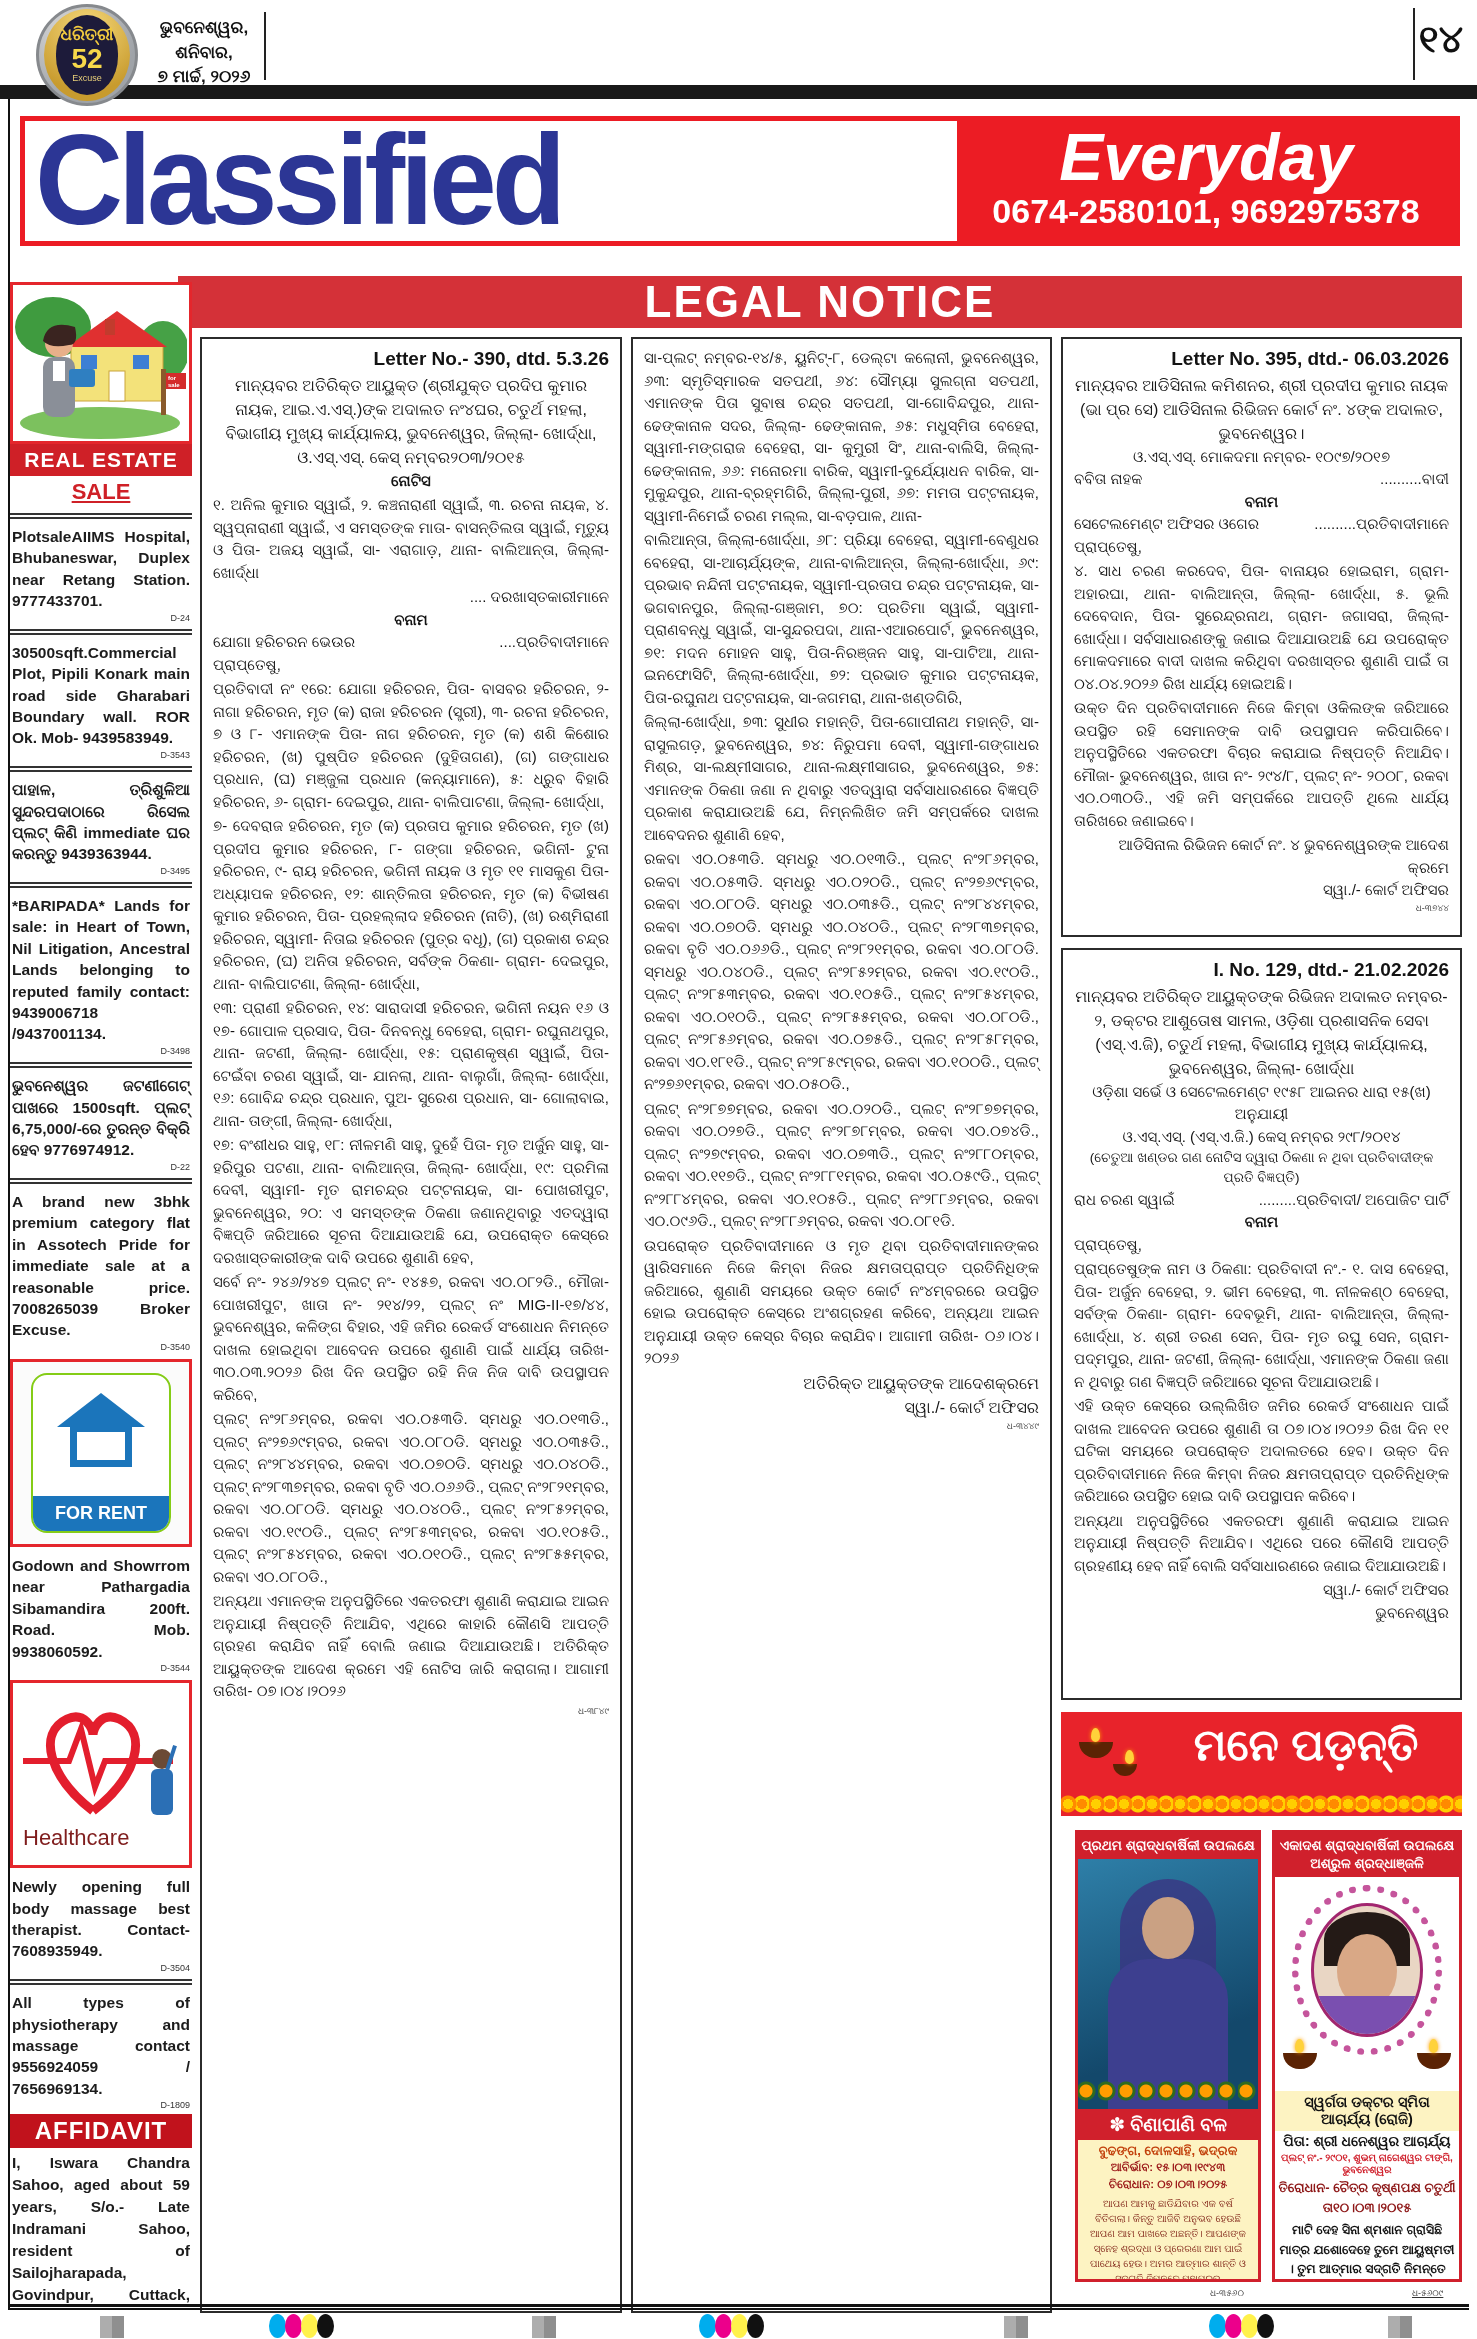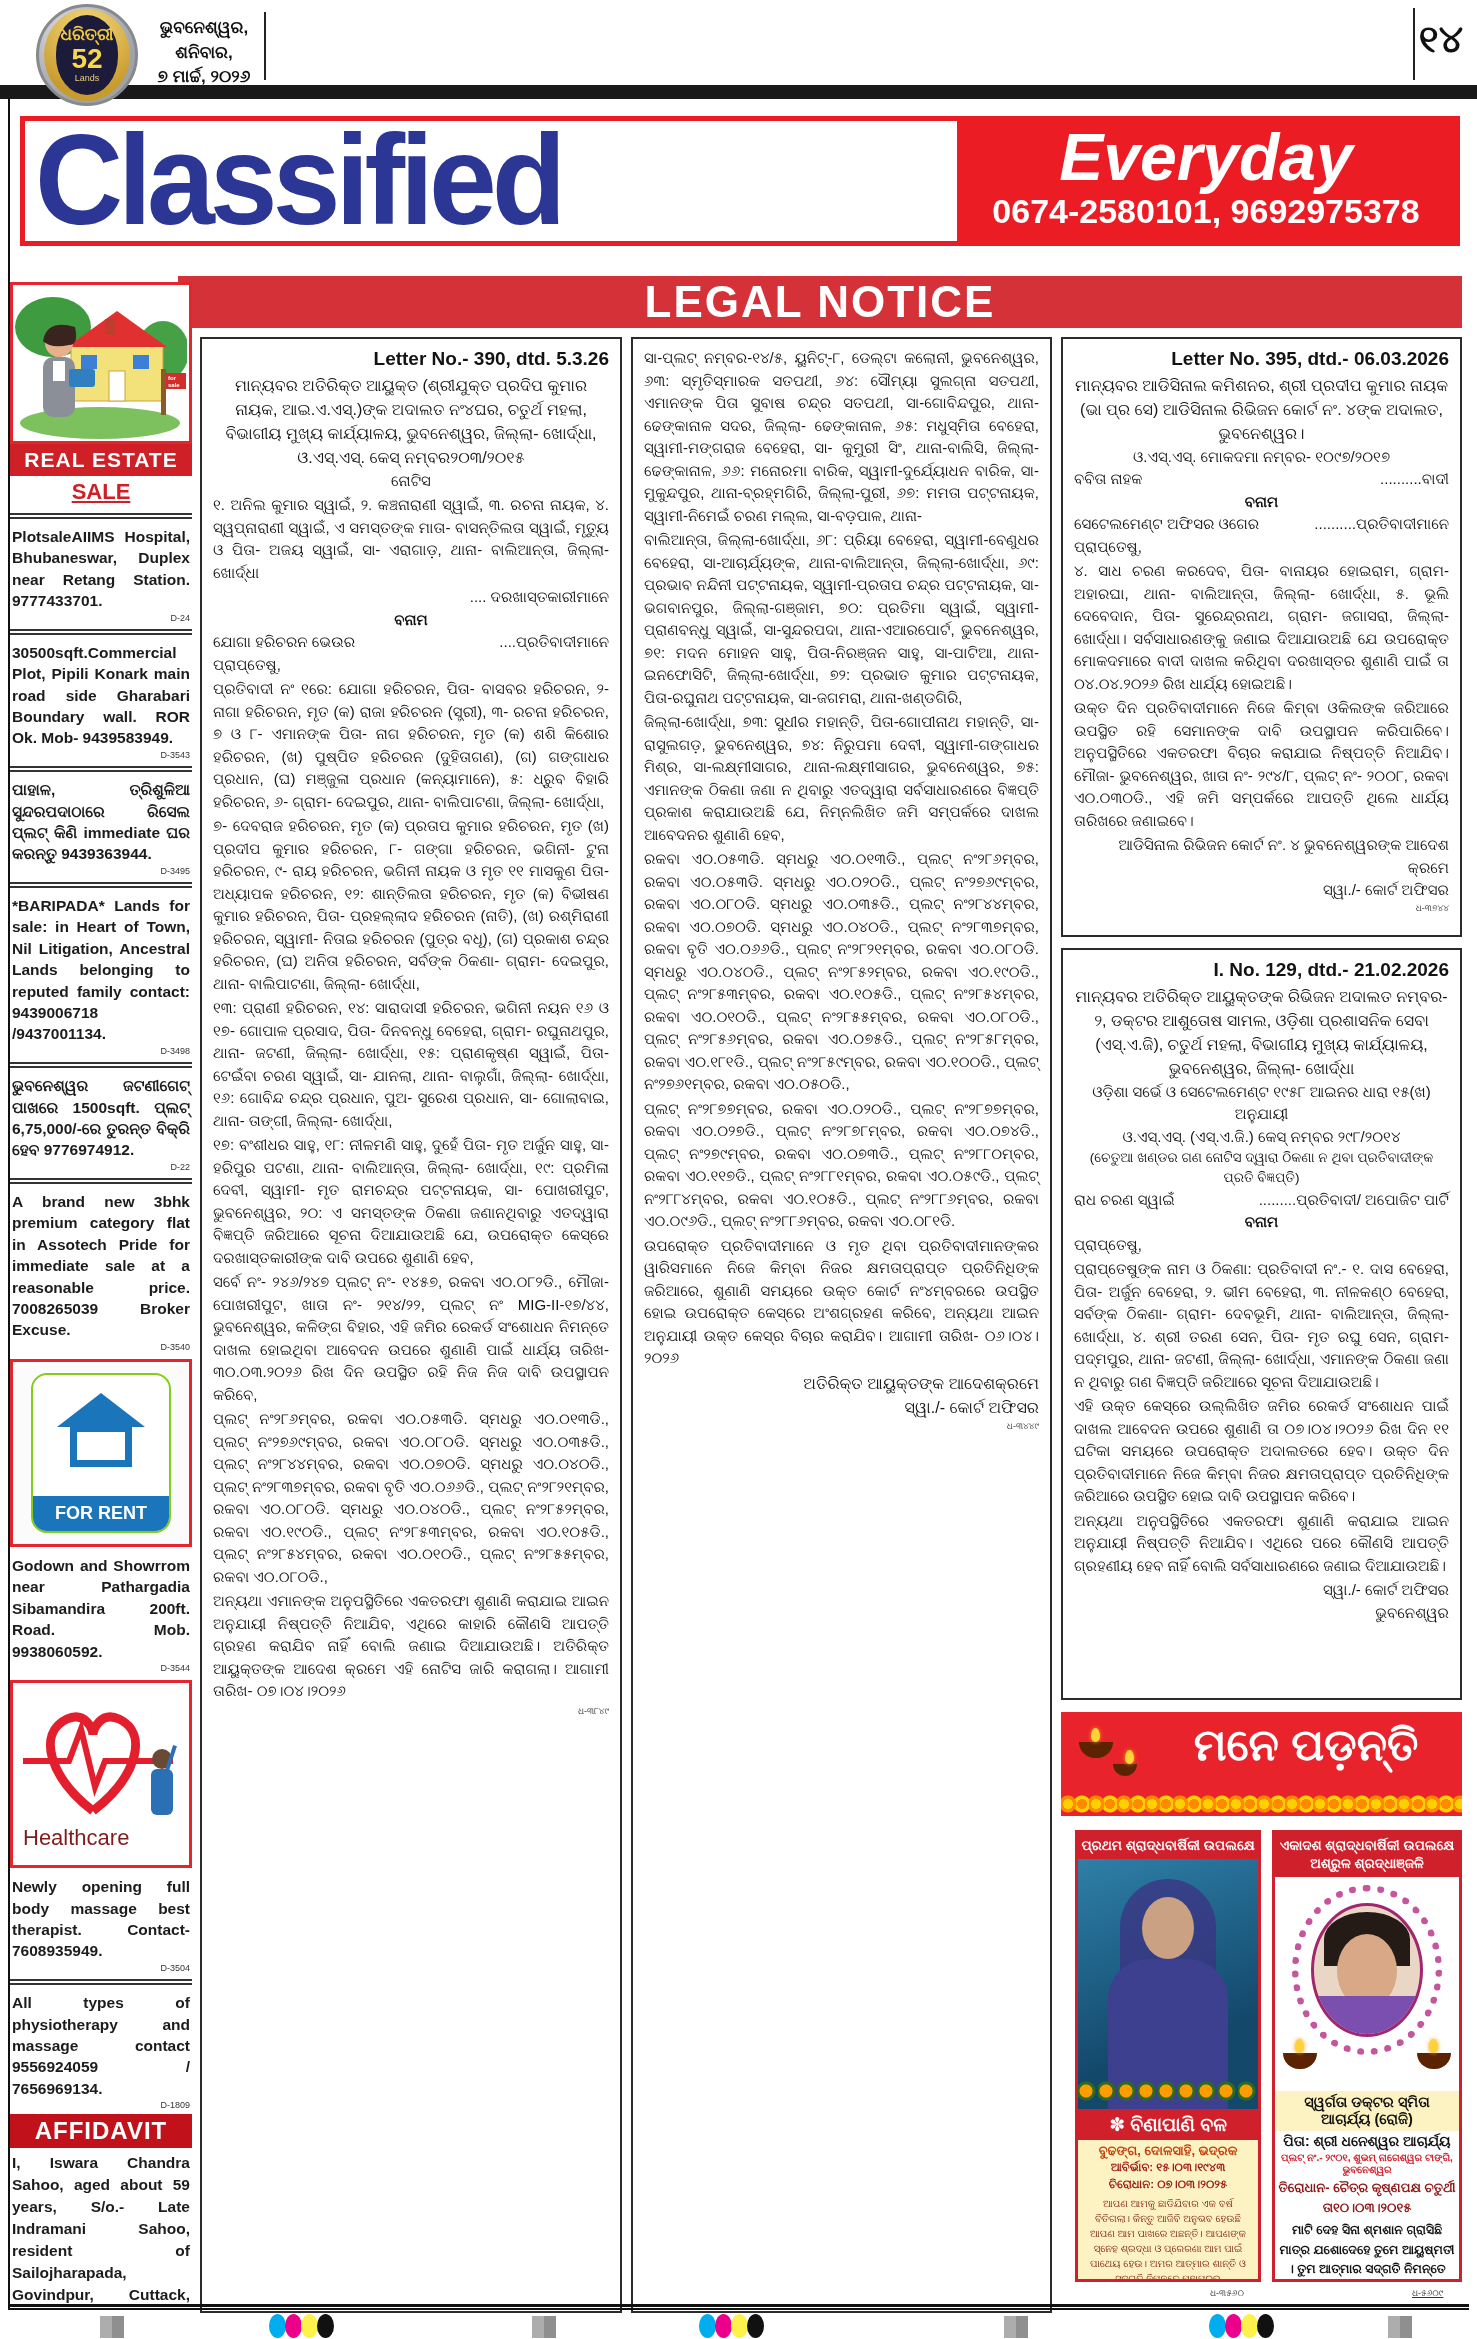--- a/index.html
+++ b/index.html
@@ -112,21 +112,21 @@
 
 <div class="page">
   <div class="edge-line"></div>
 
   <div class="masthead">
     <div class="logo-badge">
       <div class="logo-wreath">
         <div class="logo-center">
           <div class="nm">ଧରିତ୍ରୀ</div>
           <div class="yr">52</div>
-          <div class="yl">Lands</div>
+          <div class="yl">Excuse</div>
         </div>
       </div>
     </div>
     <div class="dateline">
       <span>ଭୁବନେଶ୍ୱର, ଶନିବାର,</span><br>
       <span>୭ ମାର୍ଚ୍ଚ, ୨୦୨୬</span>
     </div>
     <div class="mast-divider"></div>
     <div class="pageno-rule"></div>
     <div class="page-number">୧୪</div>
@@ -240,21 +240,21 @@
     <div class="affidavit-text">
       <span>I, Iswara Chandra Sahoo, aged about 59 years, S/o.- Late Indramani Sahoo, resident of Sailojharapada, Govindpur, Cuttack, Odisha, PIN- 754003 do hereby declare by this affidavit No. 202 dtd. 05.03.2026 that now onwards I shall be known as ISWAR CHANDRA SAHOO for all future purposes.</span>
       
     </div>
 
   </div>
 
   <div class="notice-box" style="left:200px; top:337px; width:422px; height:1976px;">
     <div class="n-letter">Letter No.- 390, dtd. 5.3.26</div>
     <div class="n-court">ମାନ୍ୟବର ଅତିରିକ୍ତ ଆୟୁକ୍ତ (ଶ୍ରୀଯୁକ୍ତ ପ୍ରଦିପ କୁମାର ନାୟକ, ଆଇ.ଏ.ଏସ୍.)ଙ୍କ ଅଦାଲତ ନଂ୪ଘର, ଚତୁର୍ଥ ମହଲା, ବିଭାଗୀୟ ମୁଖ୍ୟ କାର୍ଯ୍ୟାଳୟ, ଭୁବନେଶ୍ୱର, ଜିଲ୍ଲା- ଖୋର୍ଦ୍ଧା, ଓ.ଏସ୍.ଏସ୍. କେସ୍ ନମ୍ବର୨୦୩/୨୦୧୫</div>
-    <div class="n-center" style="font-weight:normal;">ନୋଟିସ</div>
+    <div class="n-center" style="font-weight:bold;">ନୋଟିସ</div>
     <div class="n-body">
         <p style="text-align:justify;">୧. ଅନିଲ କୁମାର ସ୍ୱାଇଁ, ୨. କଞ୍ଚନାରାଣୀ ସ୍ୱାଇଁ, ୩. ରଚନା ନାୟକ, ୪. ସ୍ୱପ୍ନାରାଣୀ ସ୍ୱାଇଁ, ଏ ସମସ୍ତଙ୍କ ମାତା- ବାସନ୍ତିଲତା ସ୍ୱାଇଁ, ମୃତ୍ୟୁ ଓ ପିତା- ଅଜୟ ସ୍ୱାଇଁ, ସା- ଏରାଗାଡ଼, ଥାନା- ବାଲିଆନ୍ତା, ଜିଲ୍ଲା- ଖୋର୍ଦ୍ଧା</p>
       </div>
     <div class="n-right">.... ଦରଖାସ୍ତକାରୀମାନେ</div>
     <div class="n-center" style="font-weight:bold;">ବନାମ</div>
     <div class="n-row">
       <span>ଯୋଗା ହରିଚରନ ଭେଉର</span>
       <span>....ପ୍ରତିବାଦୀମାନେ</span>
     </div>
     <div>ପ୍ରାପ୍ତେଷୁ,</div>

